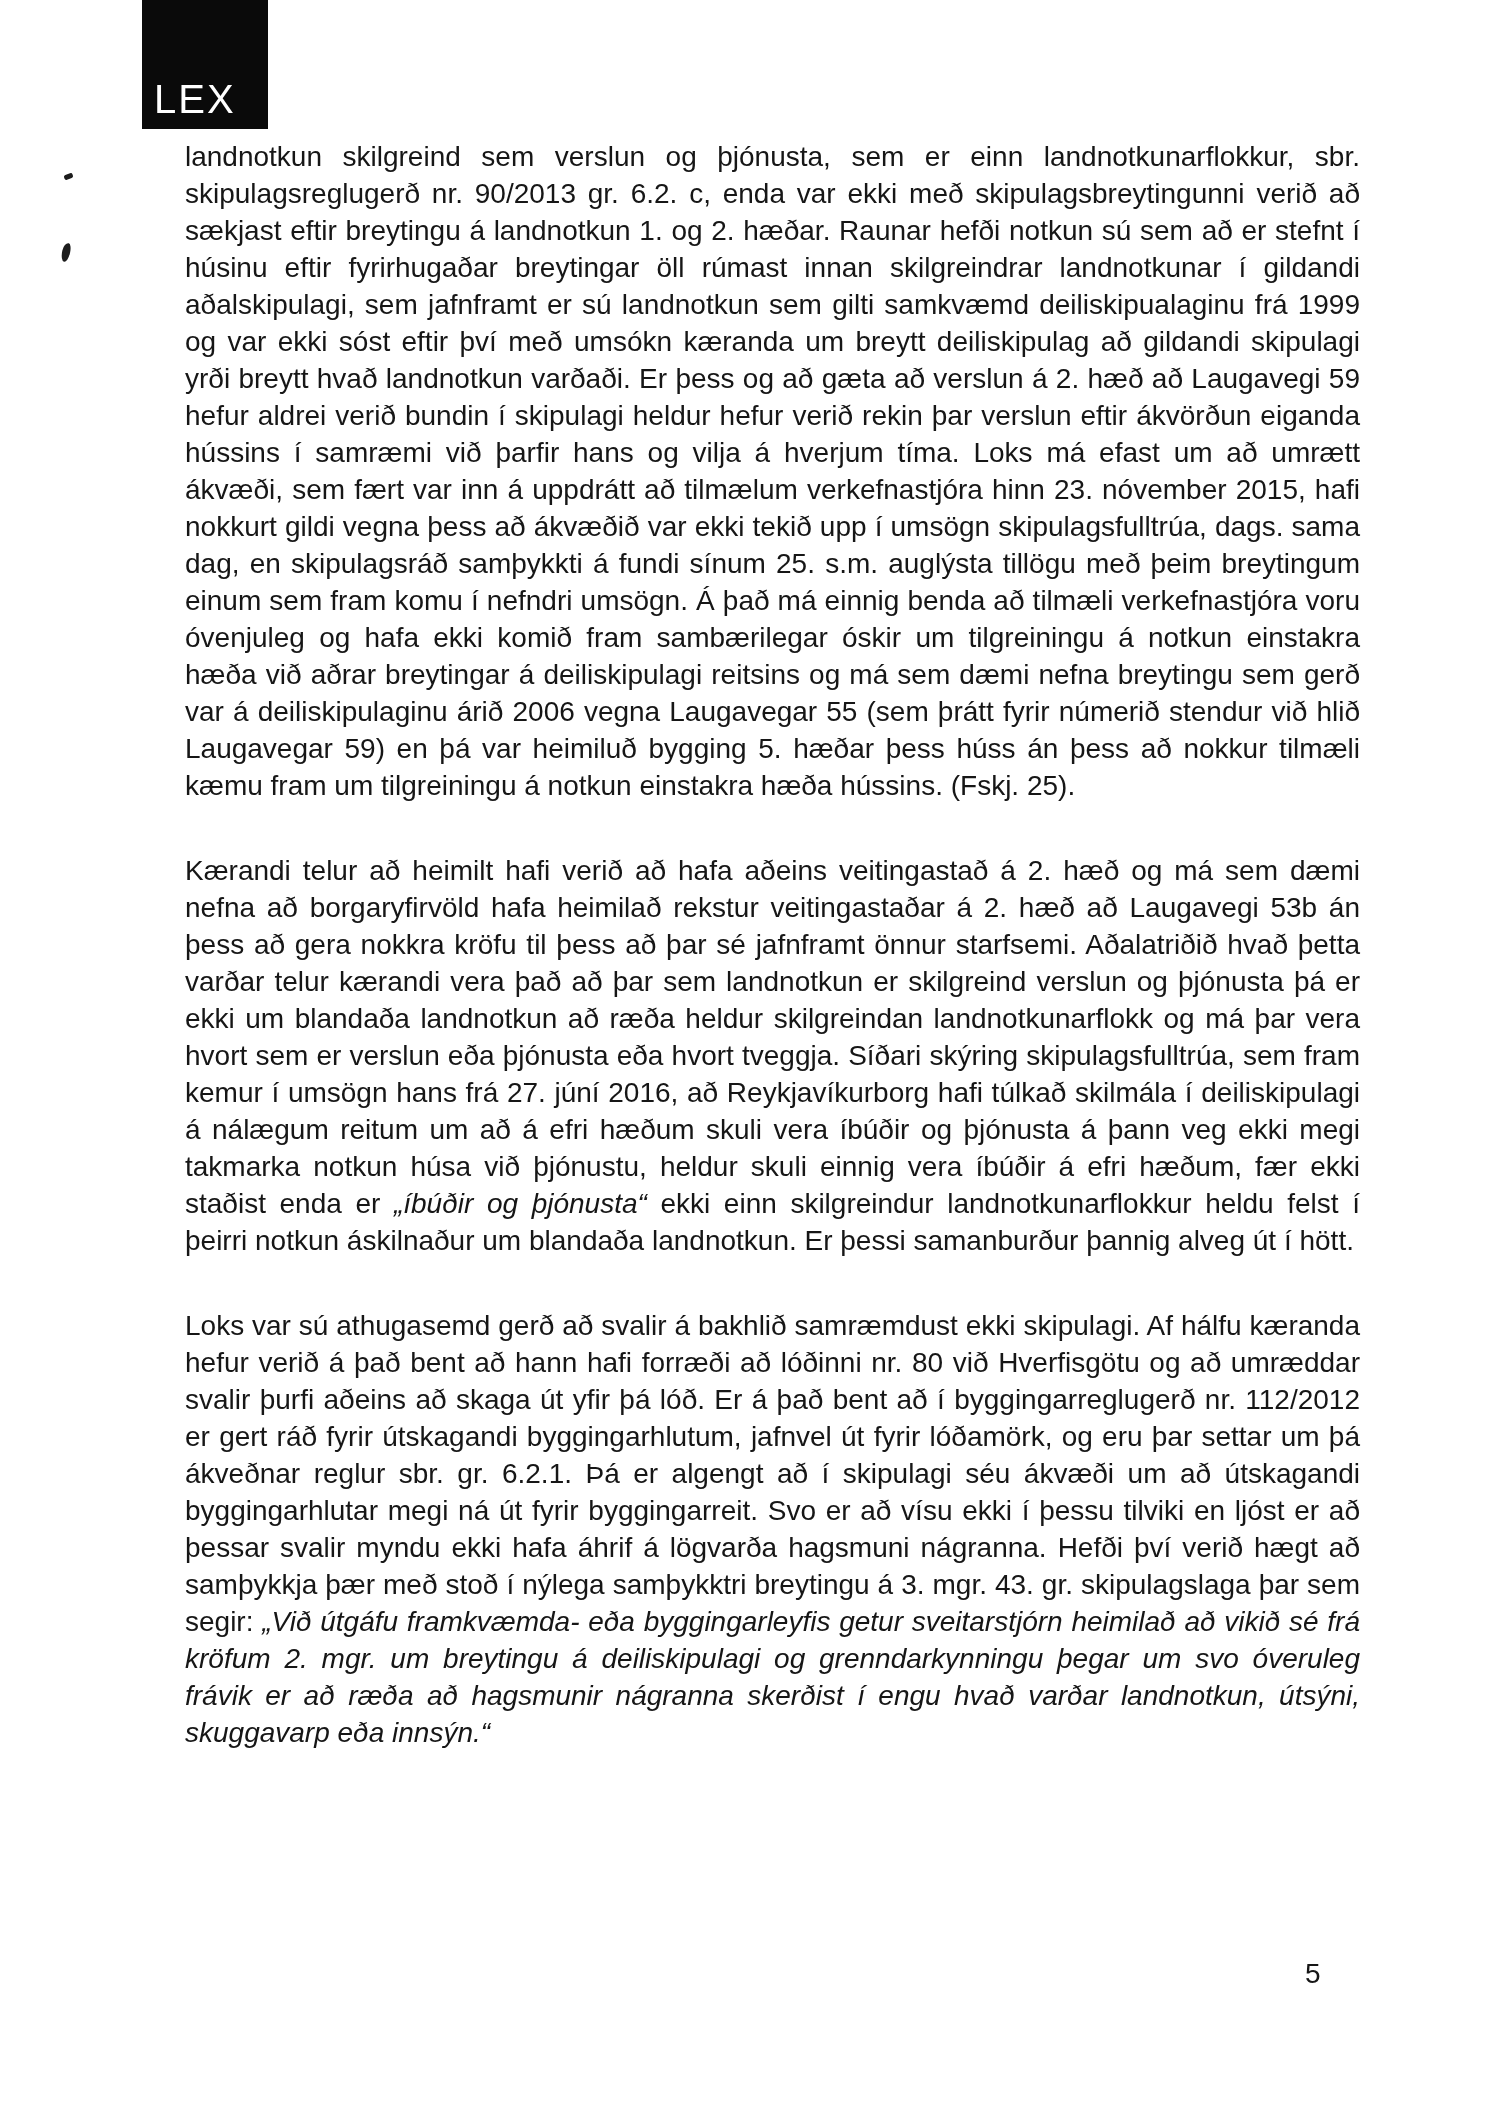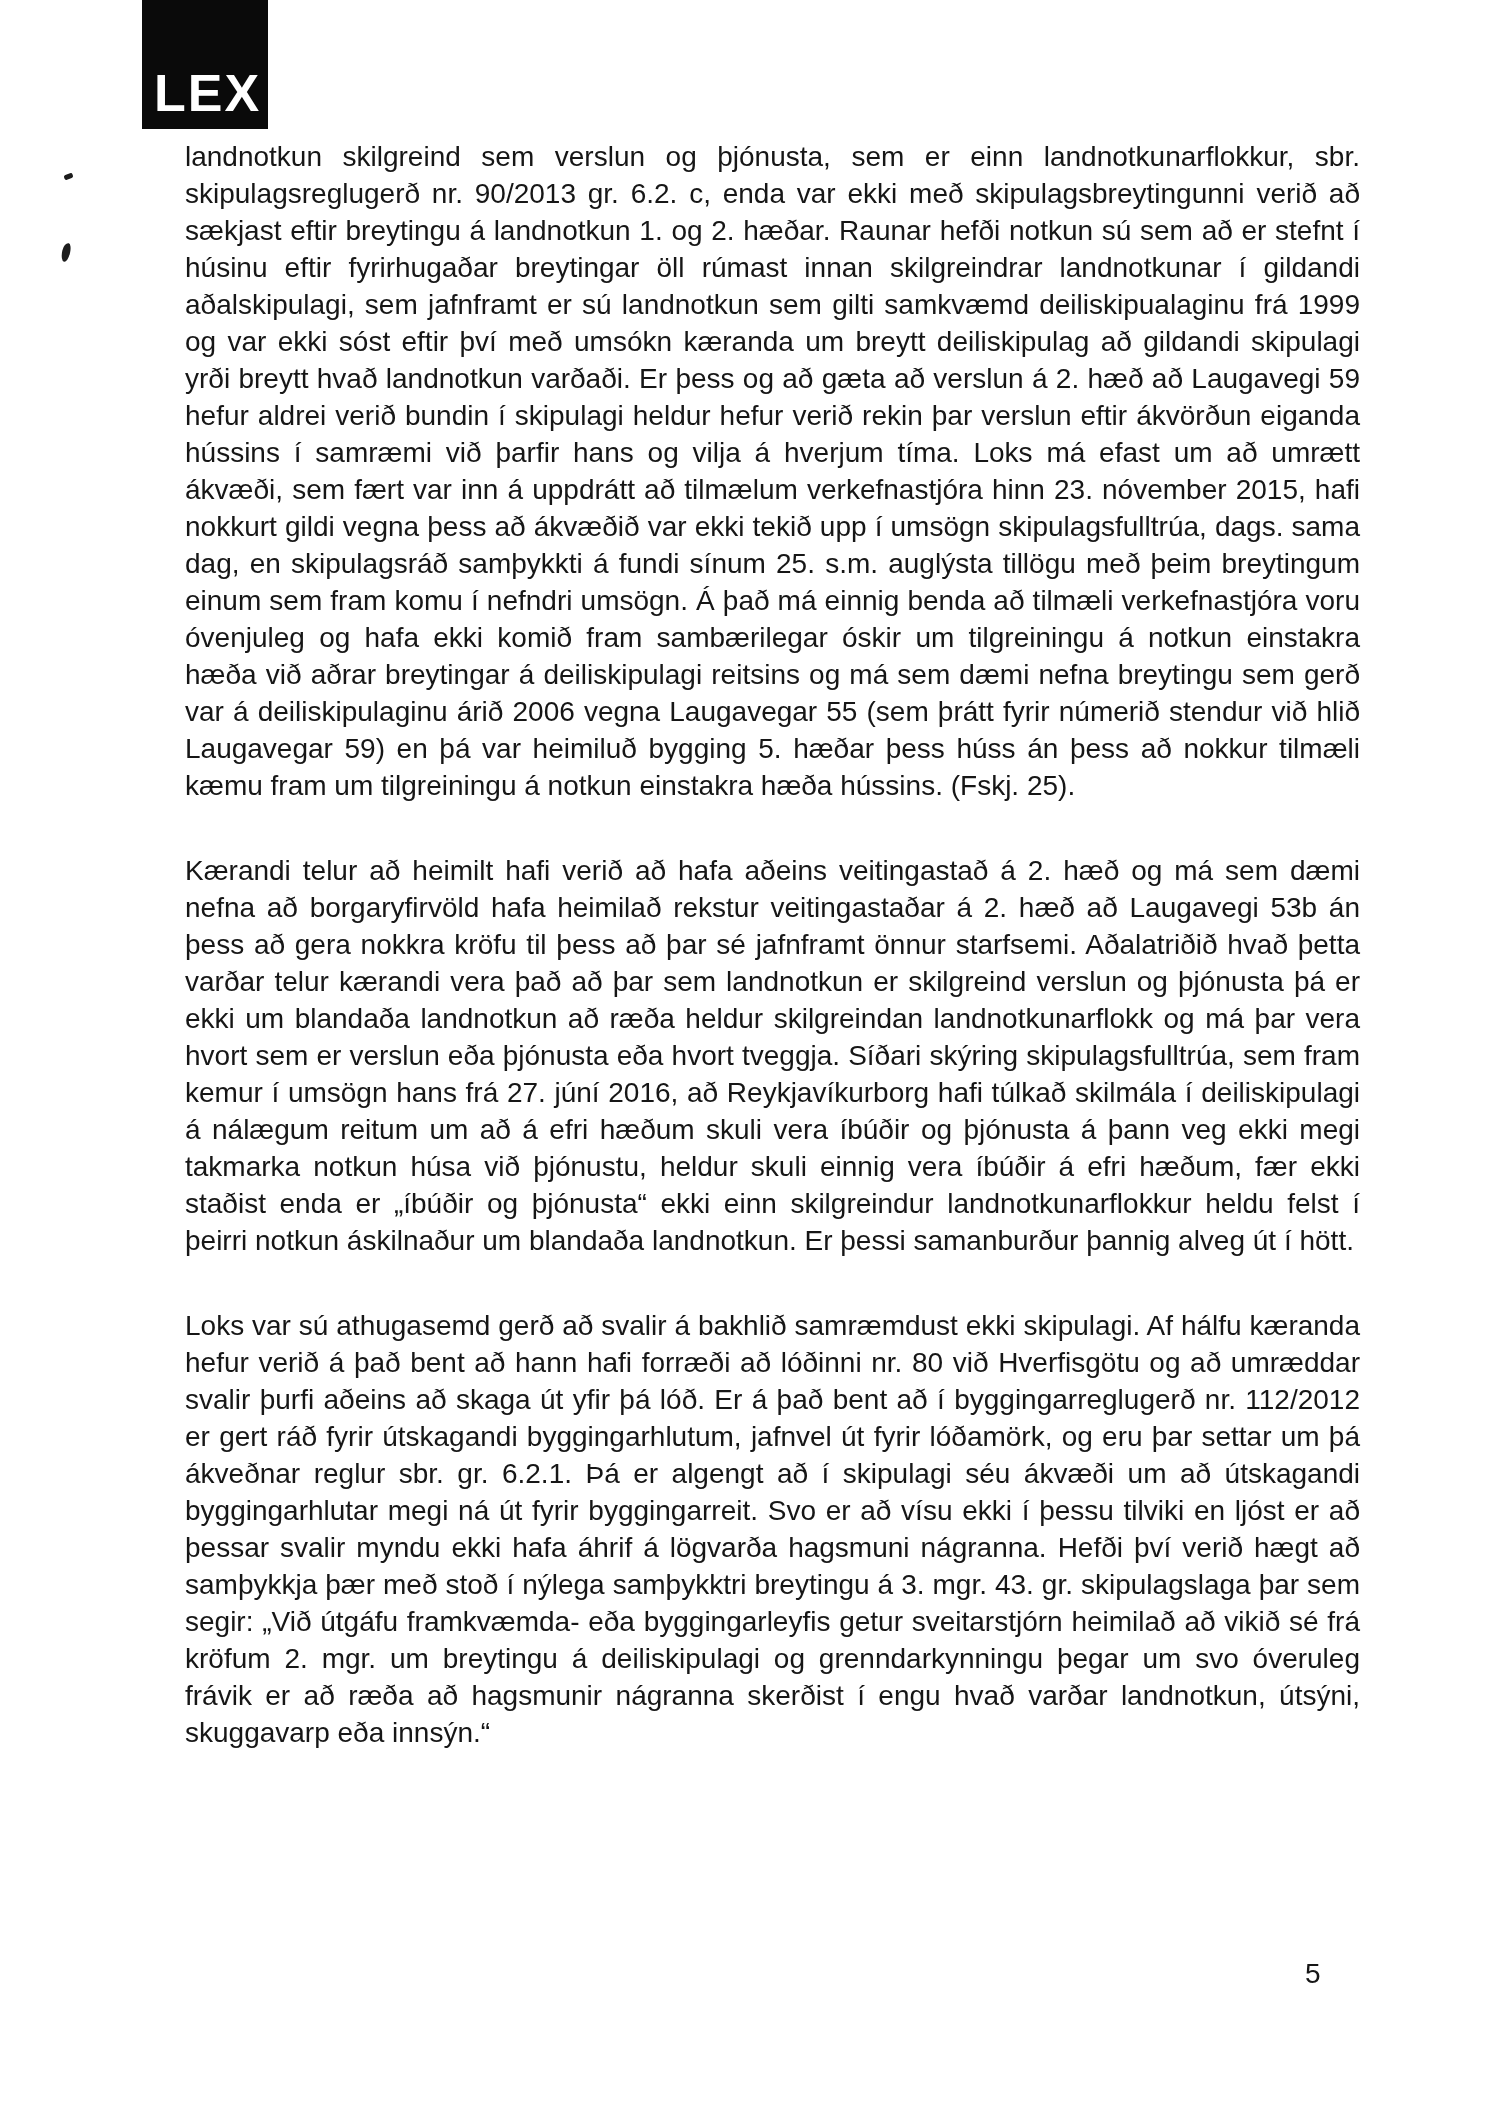--- a/index.html
+++ b/index.html
@@ -26,22 +26,22 @@
     left: 142px;
     top: 0;
     width: 126px;
     height: 129px;
     background: var(--logo-bg);
     display: flex;
     align-items: flex-end;
   }
   .logo-text {
     color: var(--logo-fg);
-    font-size: 52px;
-    font-weight: bold;
+    font-size: 40px;
+    font-weight: normal;
     letter-spacing: 2px;
     line-height: 1;
     padding: 0 0 10px 12px;
   }
   .stray {
     position: absolute;
     background: #1c1c1c;
   }
   .stray-1 {
     left: 64px;
@@ -66,21 +66,21 @@
     width: 1175px;
     color: var(--text-color);
     font-size: 28px;
     line-height: 37px;
     text-align: justify;
   }
   .body-text p {
     margin: 0 0 48px 0;
   }
   .body-text p:last-child { margin-bottom: 0; }
-  .it { }
+  .it { font-style: italic; }
   .page-number {
     position: absolute;
     left: 1305px;
     top: 1955px;
     width: 40px;
     color: var(--text-color);
     font-size: 28px;
     line-height: 37px;
   }
 </style>

